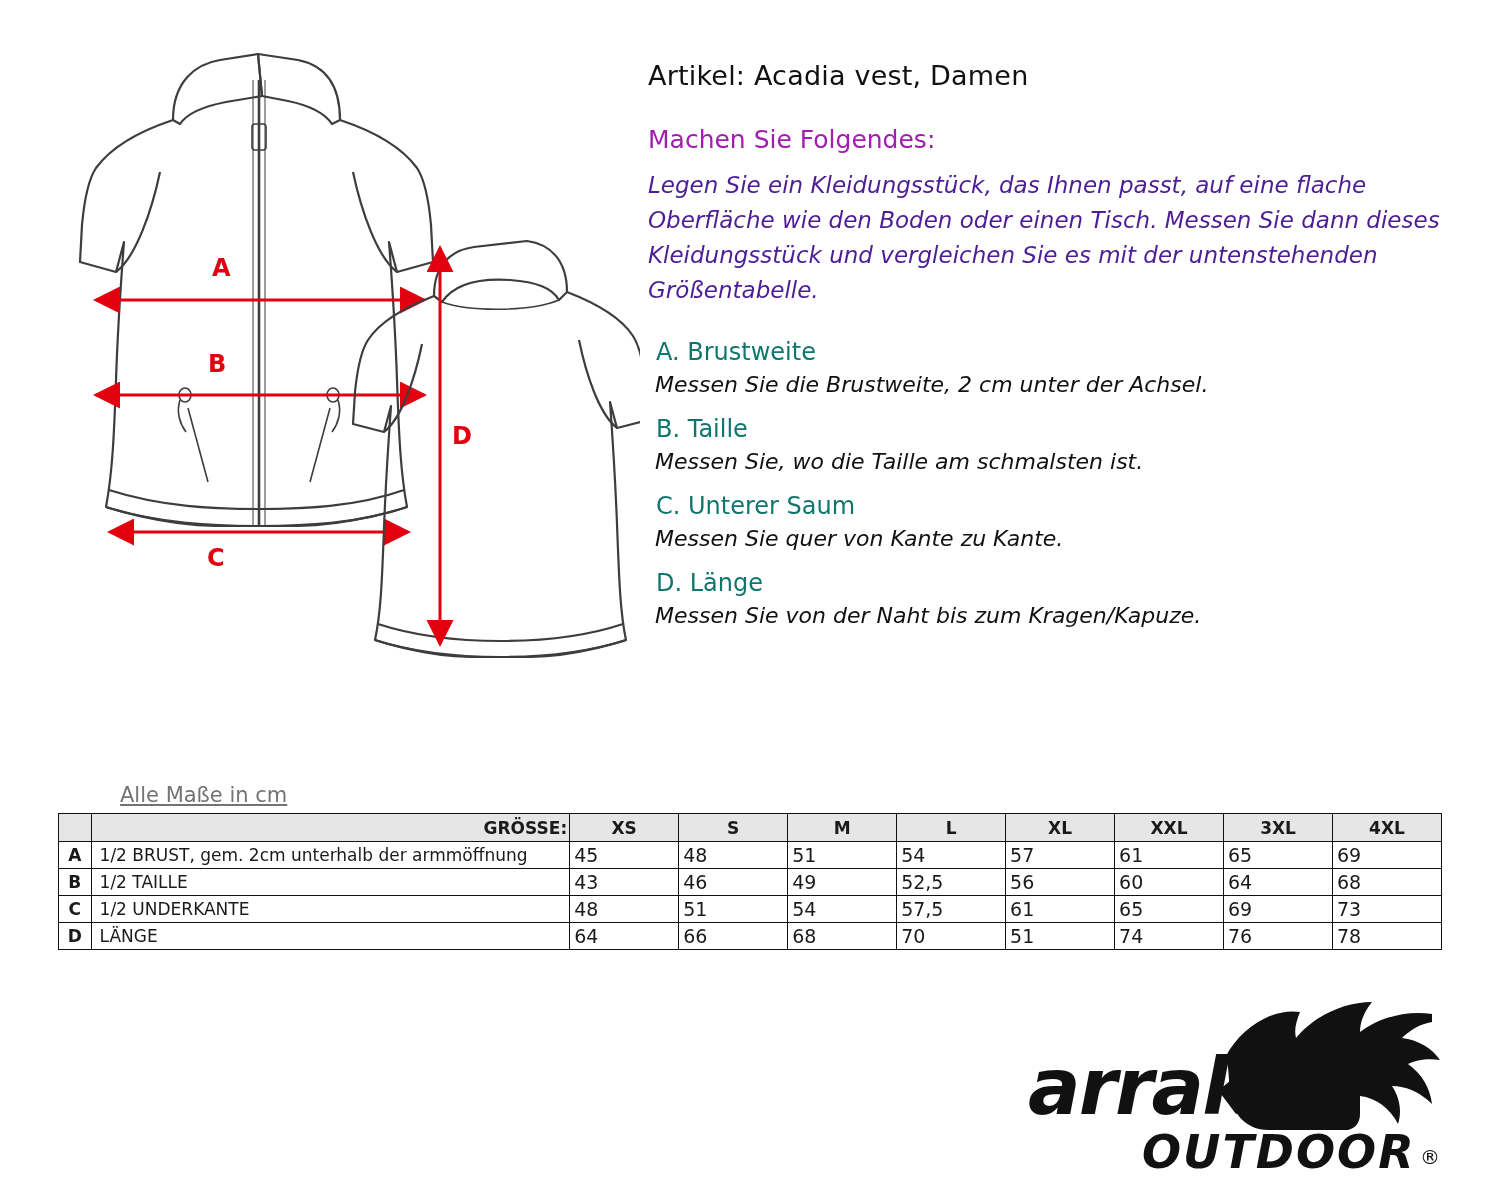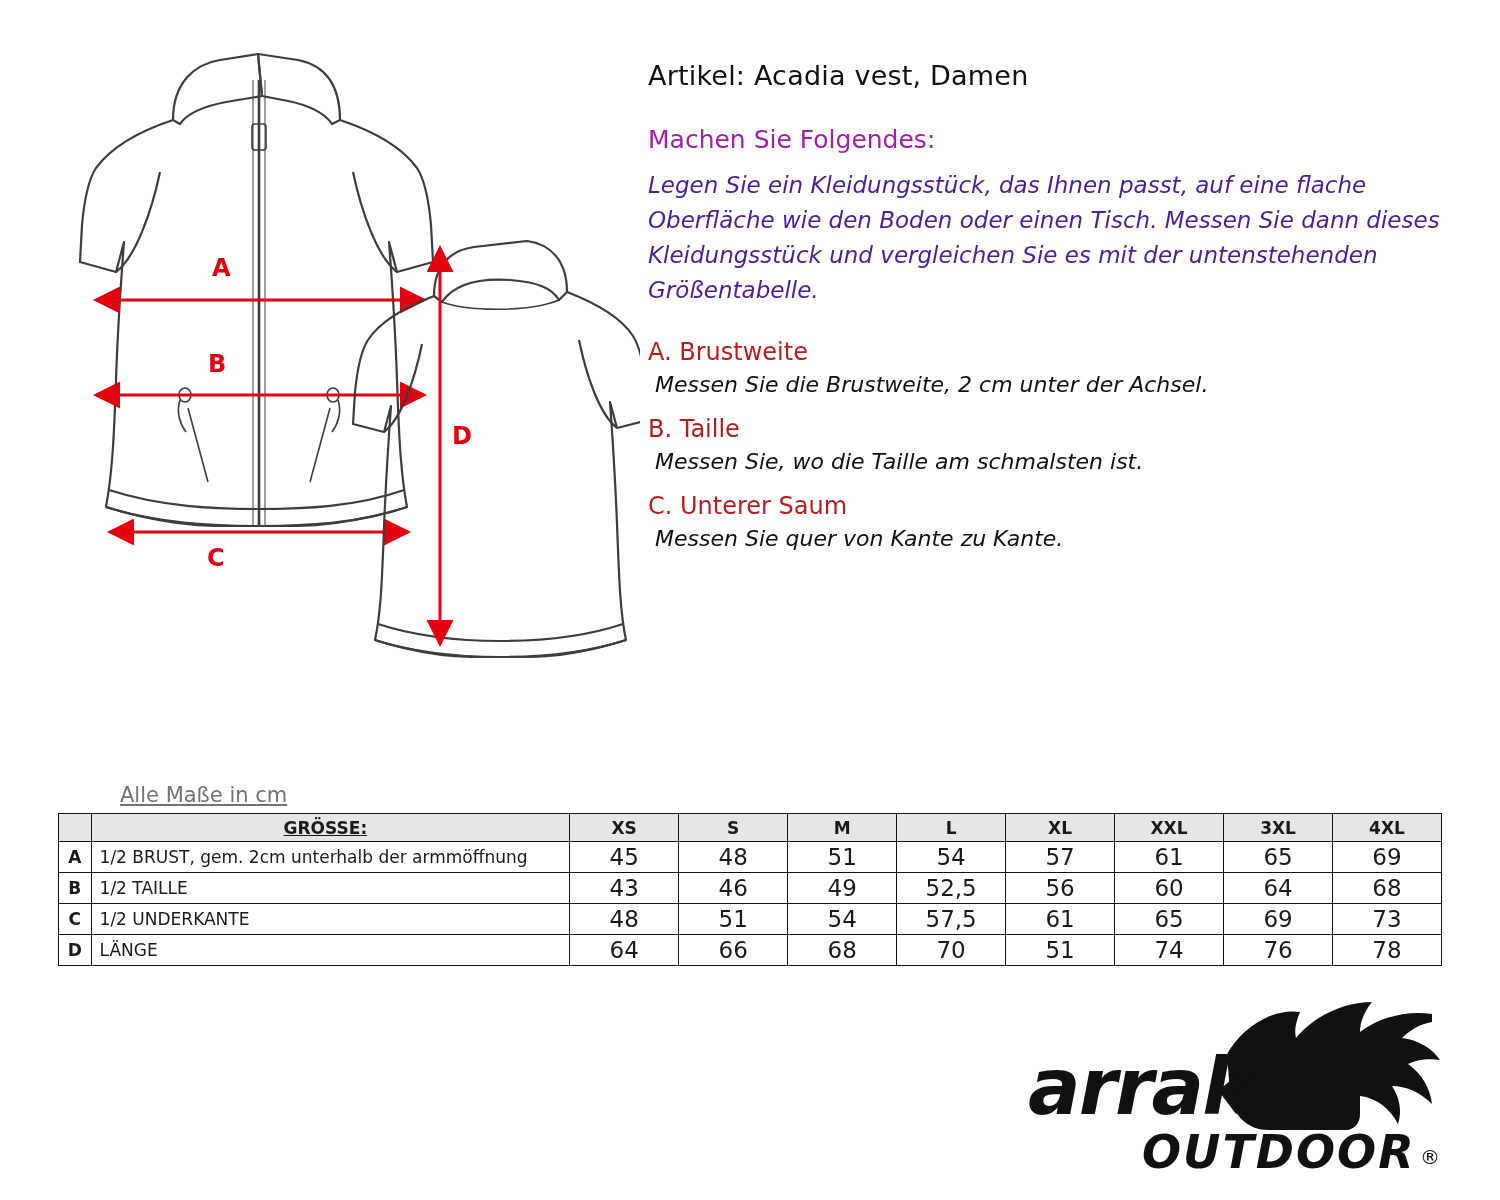--- a/index.html
+++ b/index.html
@@ -45,22 +45,22 @@
   .howto-body {
     font-size: 23px;
     font-style: italic;
     line-height: 1.52;
     margin: 0 0 30px 0;
     color: #4c1d95;
   }
   .meas-head {
     font-size: 24px;
     font-weight: 400;
-    margin: 0 0 6px 0;
-    color: #b91c1c;
+    margin: 0 0 6px 8px;
+    color: #0f766e;
   }
   .meas-desc {
     font-size: 22px;
     font-style: italic;
     margin: 0 0 18px 7px;
     color: #111;
   }
   .meas-block:last-child .meas-desc { margin-bottom: 0; }
 
   
@@ -85,39 +85,39 @@
     background: #ffffff;
   }
   table.sizes thead th {
     background: #e6e6e6;
     font-weight: bold;
     text-align: center;
     font-size: 17px;
     height: 28px;
   }
   table.sizes thead th.label-head {
-    padding-right: 18px;
-    text-decoration: underline;
+    text-align: right;
+    padding-right: 2px;
   }
   .col-letter {
     width: 32px;
     text-align: center;
     font-weight: bold;
     font-size: 17px;
   }
   .col-desc {
     width: 470px;
     text-align: left;
     padding-left: 8px !important;
     font-size: 17px;
   }
   .col-val {
     width: 107px;
-    text-align: center;
-    font-size: 23px;
+    text-align: left;
+    font-size: 19px;
   }
 
   
   .logo {
     position: absolute;
     right: 52px; bottom: 14px;
     width: 420px; height: 190px;
   }
   .logo svg { display: block; }
 </style>
@@ -219,20 +219,24 @@
       <p class="meas-desc">Messen Sie die Brustweite, 2 cm unter der Achsel.</p>
     </div>
     <div class="meas-block">
       <h3 class="meas-head">B. Taille</h3>
       <p class="meas-desc">Messen Sie, wo die Taille am schmalsten ist.</p>
     </div>
     <div class="meas-block">
       <h3 class="meas-head">C. Unterer Saum</h3>
       <p class="meas-desc">Messen Sie quer von Kante zu Kante.</p>
     </div>
+    <div class="meas-block">
+      <h3 class="meas-head">D. Länge</h3>
+      <p class="meas-desc">Messen Sie von der Naht bis zum Kragen/Kapuze.</p>
+    </div>
   </div>
 
   <div class="table-caption">Alle Maße in cm</div>
 
   <table class="sizes">
     <thead>
       <tr>
         <th class="col-letter"></th>
         <th class="col-desc label-head">GRÖSSE:</th>
         <th class="col-val">XS</th>

